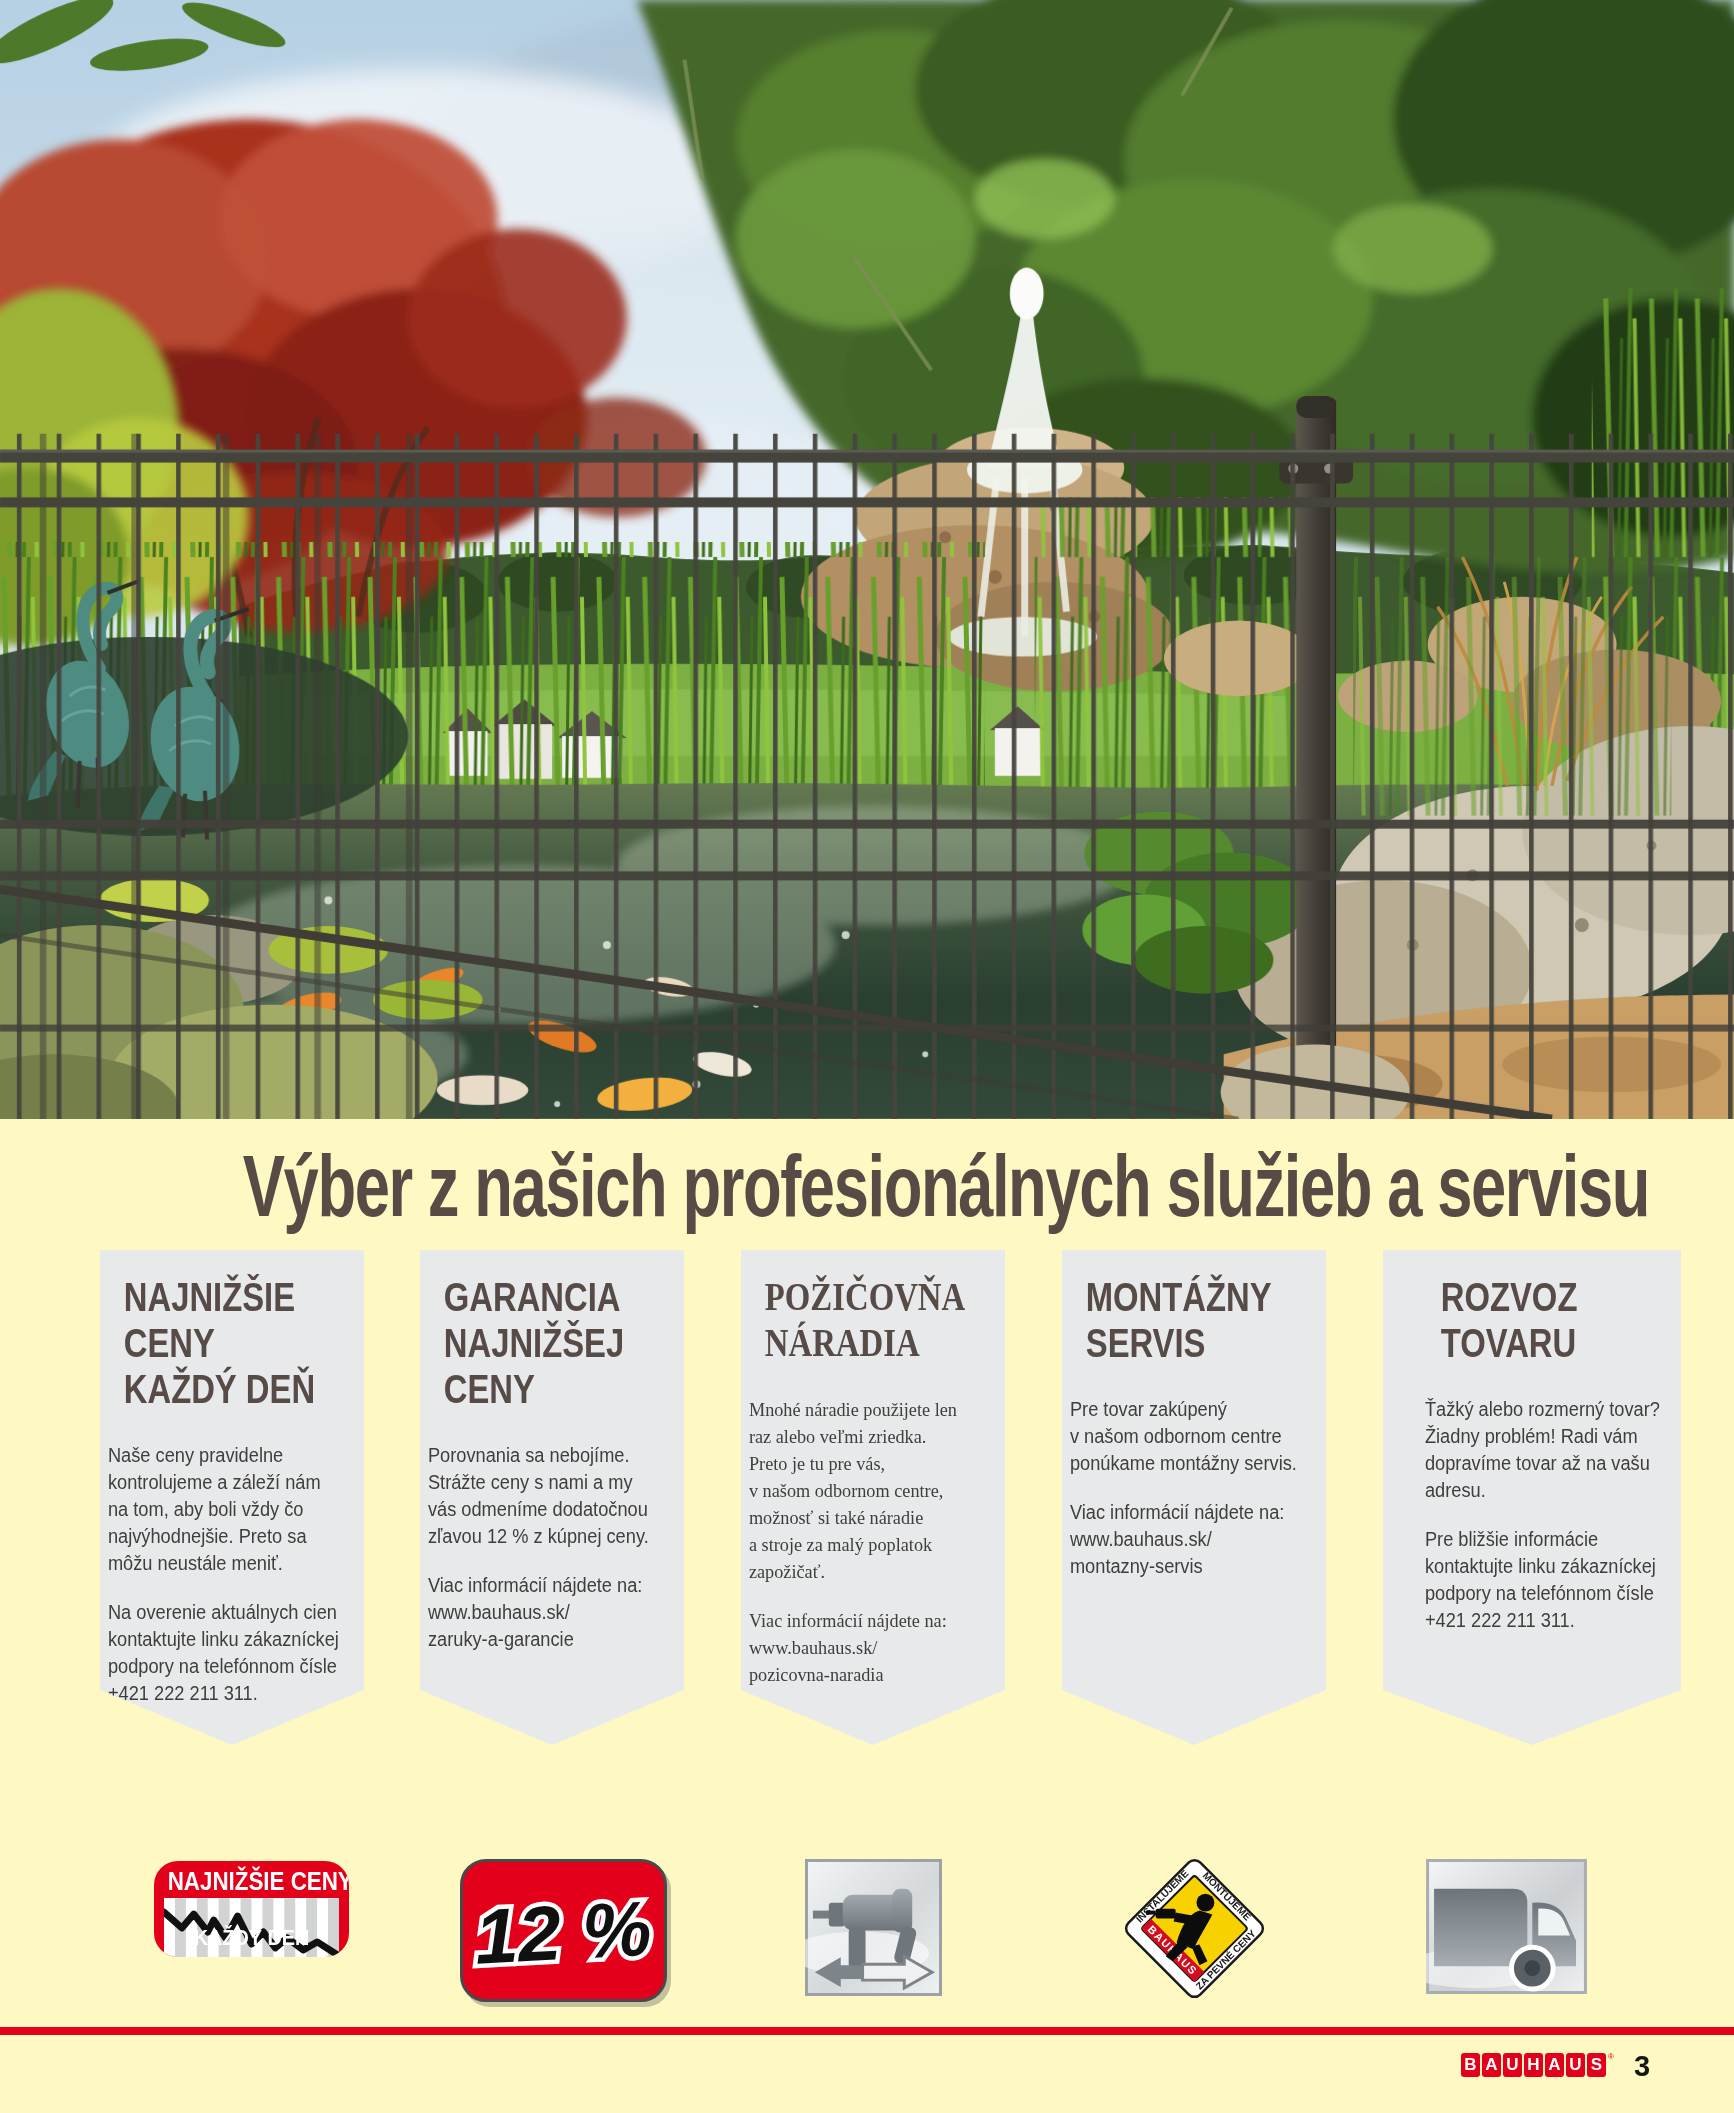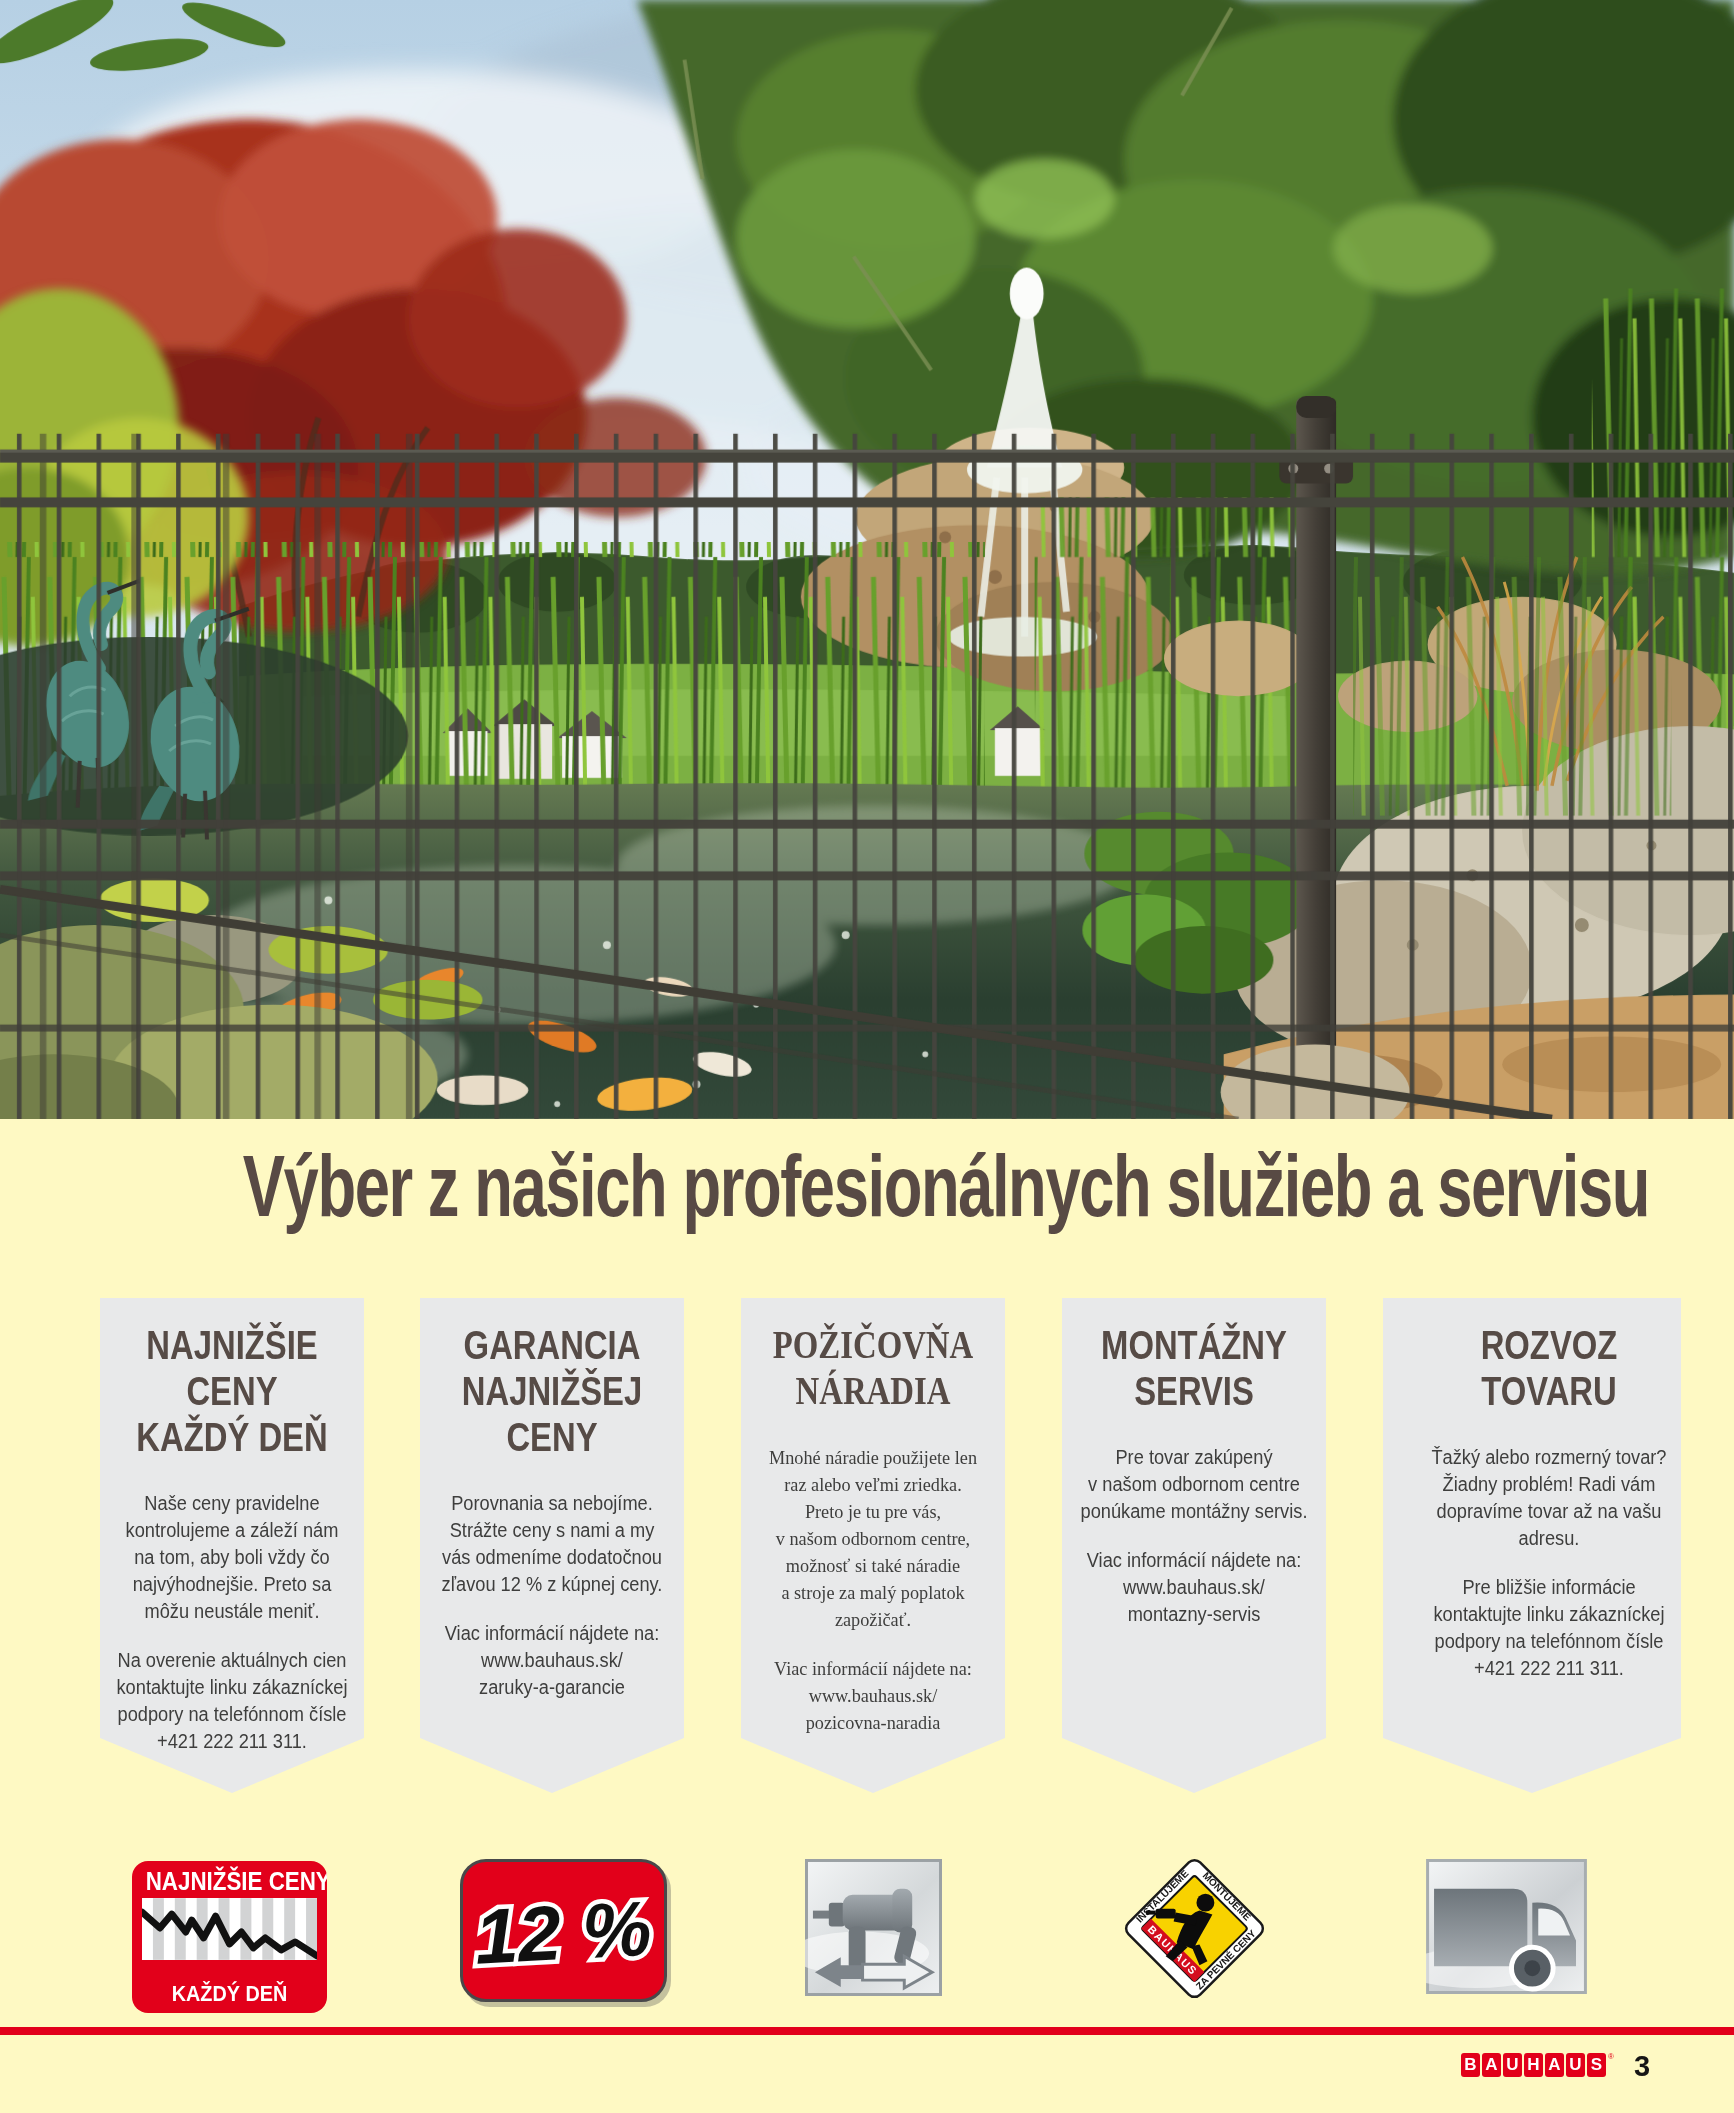--- a/index.html
+++ b/index.html
@@ -10,33 +10,33 @@
   .hero{position:absolute;left:0;top:0;width:1734px;height:1119px;overflow:hidden;}
   .hero svg{display:block;}
 
   
   .headline{position:absolute;left:0;top:1136px;width:1734px;margin:0;
     text-align:center;font-size:88px;line-height:100px;font-weight:700;
     color:#584a44;letter-spacing:-2px;white-space:nowrap;
     transform:scaleX(.72);transform-origin:50% 0;}
 
   
-  .banner{position:absolute;top:1298px;width:264px;height:495px;background:#e8e9ea;
-    clip-path:polygon(0 0,100% 0,100% 88.9%,50% 100%,0 88.9%);text-align:center;}
+  .banner{position:absolute;top:1250px;width:264px;height:495px;background:#e8e9ea;
+    clip-path:polygon(0 0,100% 0,100% 88.9%,50% 100%,0 88.9%);}
   .banner h2{margin:24px 0 0;color:#564b46;font-size:40px;line-height:46px;font-weight:700;
     white-space:pre-line;transform:scaleX(.82);transform-origin:50% 0;}
   .banner p{margin:0;color:#3e3e3d;font-size:19.4px;line-height:27px;white-space:pre;
     transform:scaleX(.94);transform-origin:50% 0;}
   .banner p.p1{margin-top:30px;}
   .banner p.p2{margin-top:22px;}
   .b1{left:100px;} .b2{left:420px;} .b3{left:741px;font-family:Liberation Serif, serif;} .b4{left:1062px;} .b5{left:1383px;padding-left:34px;}
 
   
-  .icon1{position:absolute;left:132px;top:1861px;width:195px;height:152px;background:#e2001a;
-    border-radius:16px;overflow:hidden;}
+  .icon1{position:absolute;left:154px;top:1861px;width:195px;height:96px;background:#e2001a;
+    border-radius:24px;overflow:hidden;}
   .icon1-top{margin-top:5px;color:#fff;font-weight:700;font-size:26px;text-align:center;
     white-space:nowrap;transform:scaleX(.86);transform-origin:50% 0;}
   .icon1-chart{position:absolute;left:10px;top:37px;width:175px;height:62px;background:#fff;}
   .icon1-bottom{position:absolute;bottom:6px;width:100%;text-align:center;color:#fff;
     font-weight:700;font-size:22px;white-space:nowrap;transform:scaleX(.9);}
   .icon2{position:absolute;left:460px;top:1859px;width:201px;height:137px;background:#e2001a;
     border-radius:26px;border:3px solid #49484a;box-shadow:4px 5px 0 rgba(90,90,85,.35);}
   .icon3{position:absolute;left:805px;top:1859px;width:137px;height:137px;}
   .icon4{position:absolute;left:1120px;top:1853px;width:149px;height:149px;}
   .icon5{position:absolute;left:1426px;top:1859px;width:161px;height:135px;}

